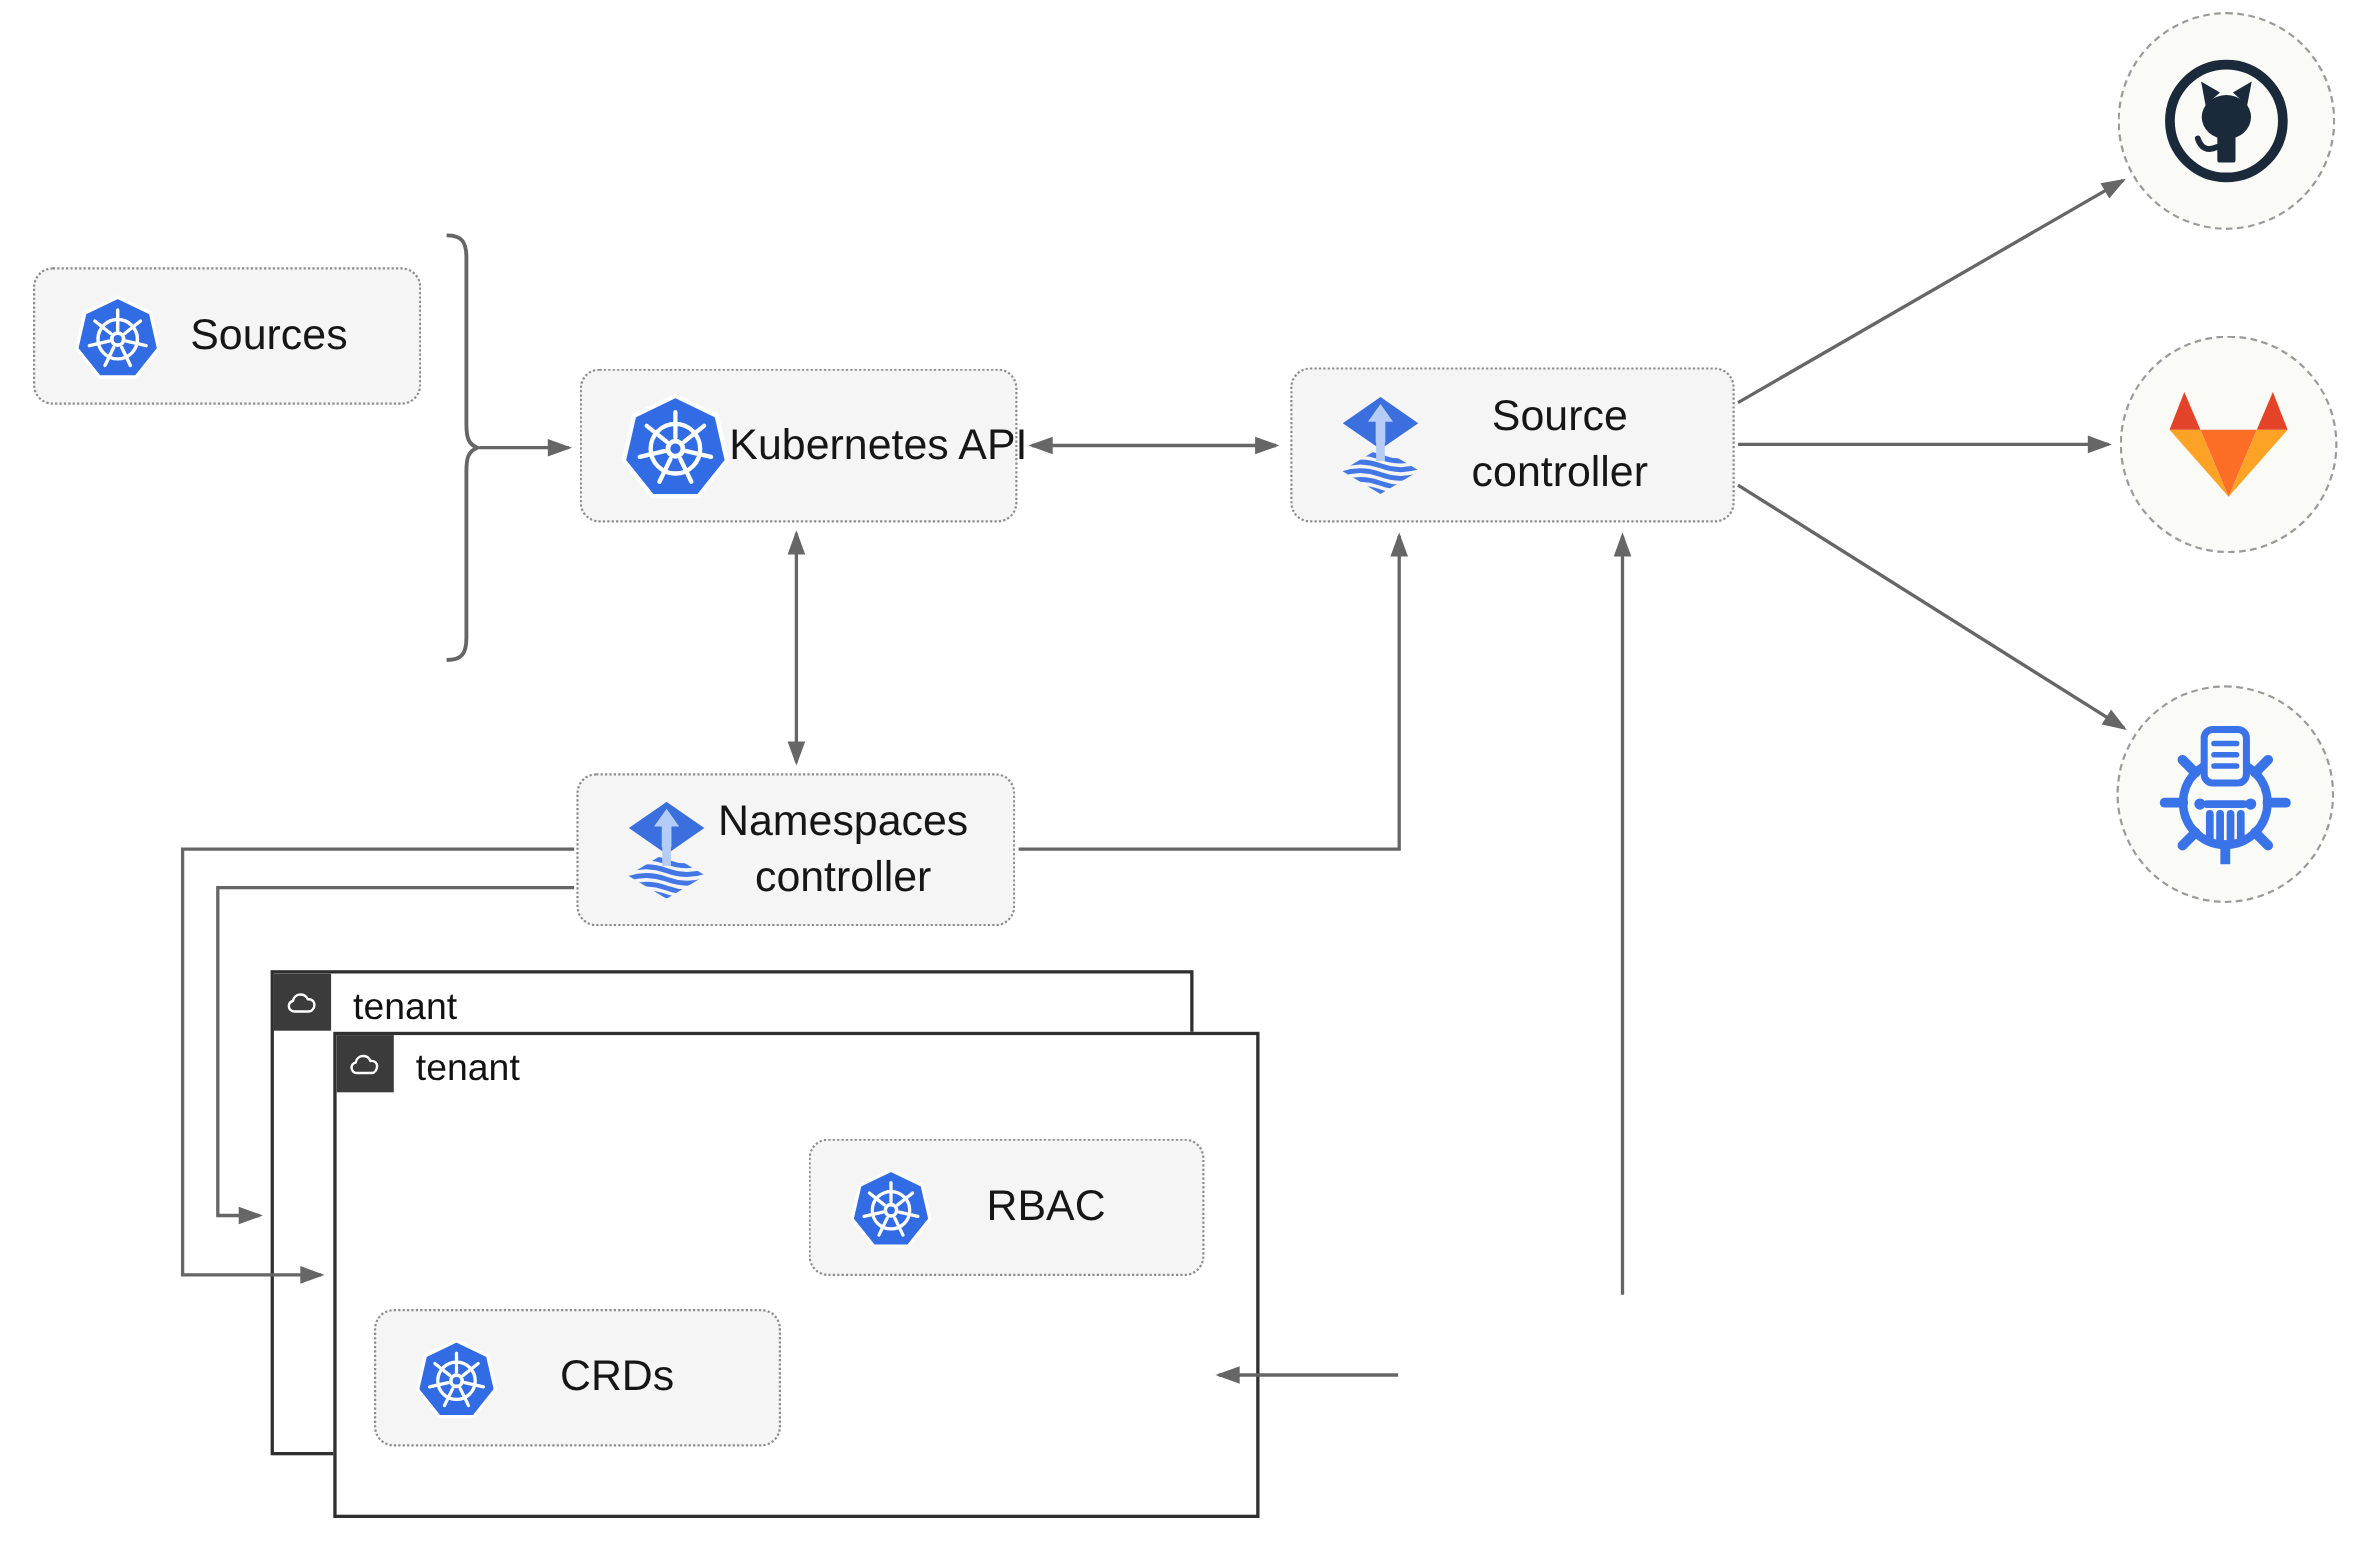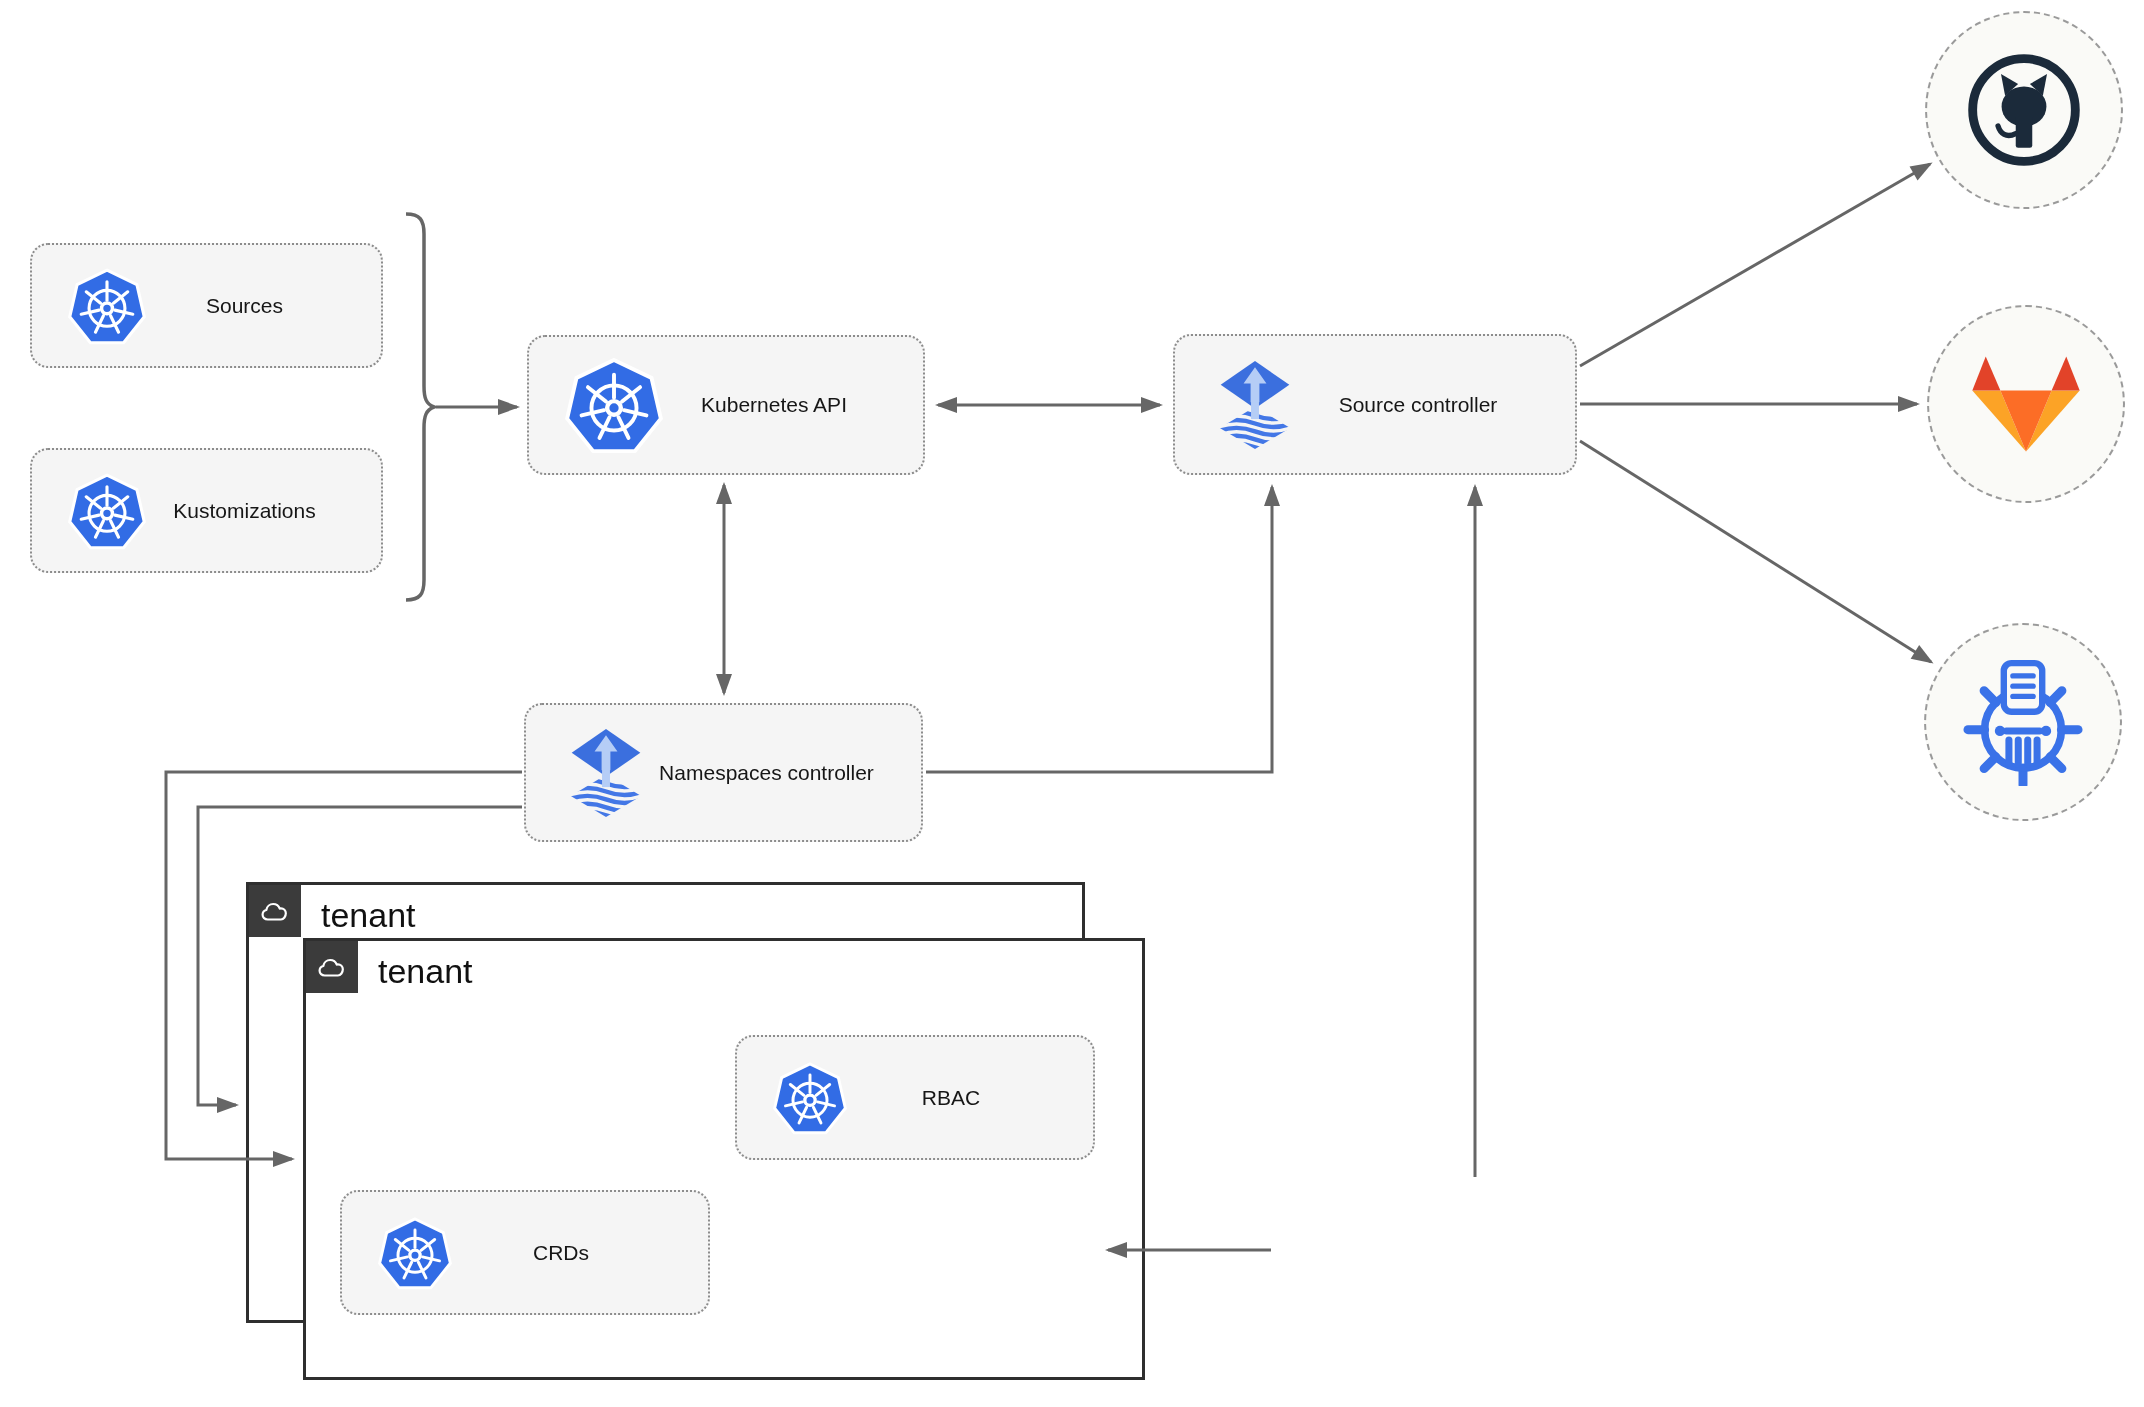--- a/index.html
+++ b/index.html
@@ -16,21 +16,21 @@
 
   
   .node{
     position:absolute;display:flex;align-items:center;
     background:var(--node_fill);
     border:2px dotted var(--node_border);
     border-radius:18px;padding:0 26px 0 36px;z-index:3;
   }
   .node .ic{flex:0 0 auto;display:flex;align-items:center;justify-content:center}
   .node .lbl{
-    flex:1 1 auto;text-align:center;font-size:21px;color:var(--label_ink);
+    flex:1 1 auto;text-align:center;font-size:39px;color:var(--label_ink);
     line-height:1.3;padding-right:12px;
   }
   .nowrap .lbl{white-space:nowrap}
 
   
   #n-sources        {left:30px;  top:243px; width:353px; height:125px}
   #n-kustomizations {left:30px;  top:448px; width:353px; height:125px}
   #n-k8s-api        {left:527px; top:335px; width:398px; height:140px}
   #n-source-ctrl    {left:1173px;top:334px; width:404px; height:141px}
   #n-kustomize-ctrl {left:524px; top:703px; width:399px; height:139px}
@@ -211,28 +211,20 @@
   </div>
 
   <div class="node" id="n-sources">
     <span class="ic">
       <svg width="78" height="78">
           <use href="#sym-k8s"></use>
         </svg>
       </span>
     <span class="lbl">Sources</span>
   </div>
-  <div class="node" id="n-kustomizations">
-    <span class="ic">
-      <svg width="78" height="78">
-          <use href="#sym-k8s"></use>
-        </svg>
-      </span>
-    <span class="lbl">Kustomizations</span>
-  </div>
 
   <div class="node" id="n-source-ctrl">
     <span class="ic">
       <svg width="88" height="88">
           <use href="#sym-flux"></use>
         </svg>
       </span>
     <span class="lbl">Source controller</span>
   </div>
   <div class="node nowrap" id="n-k8s-api">

